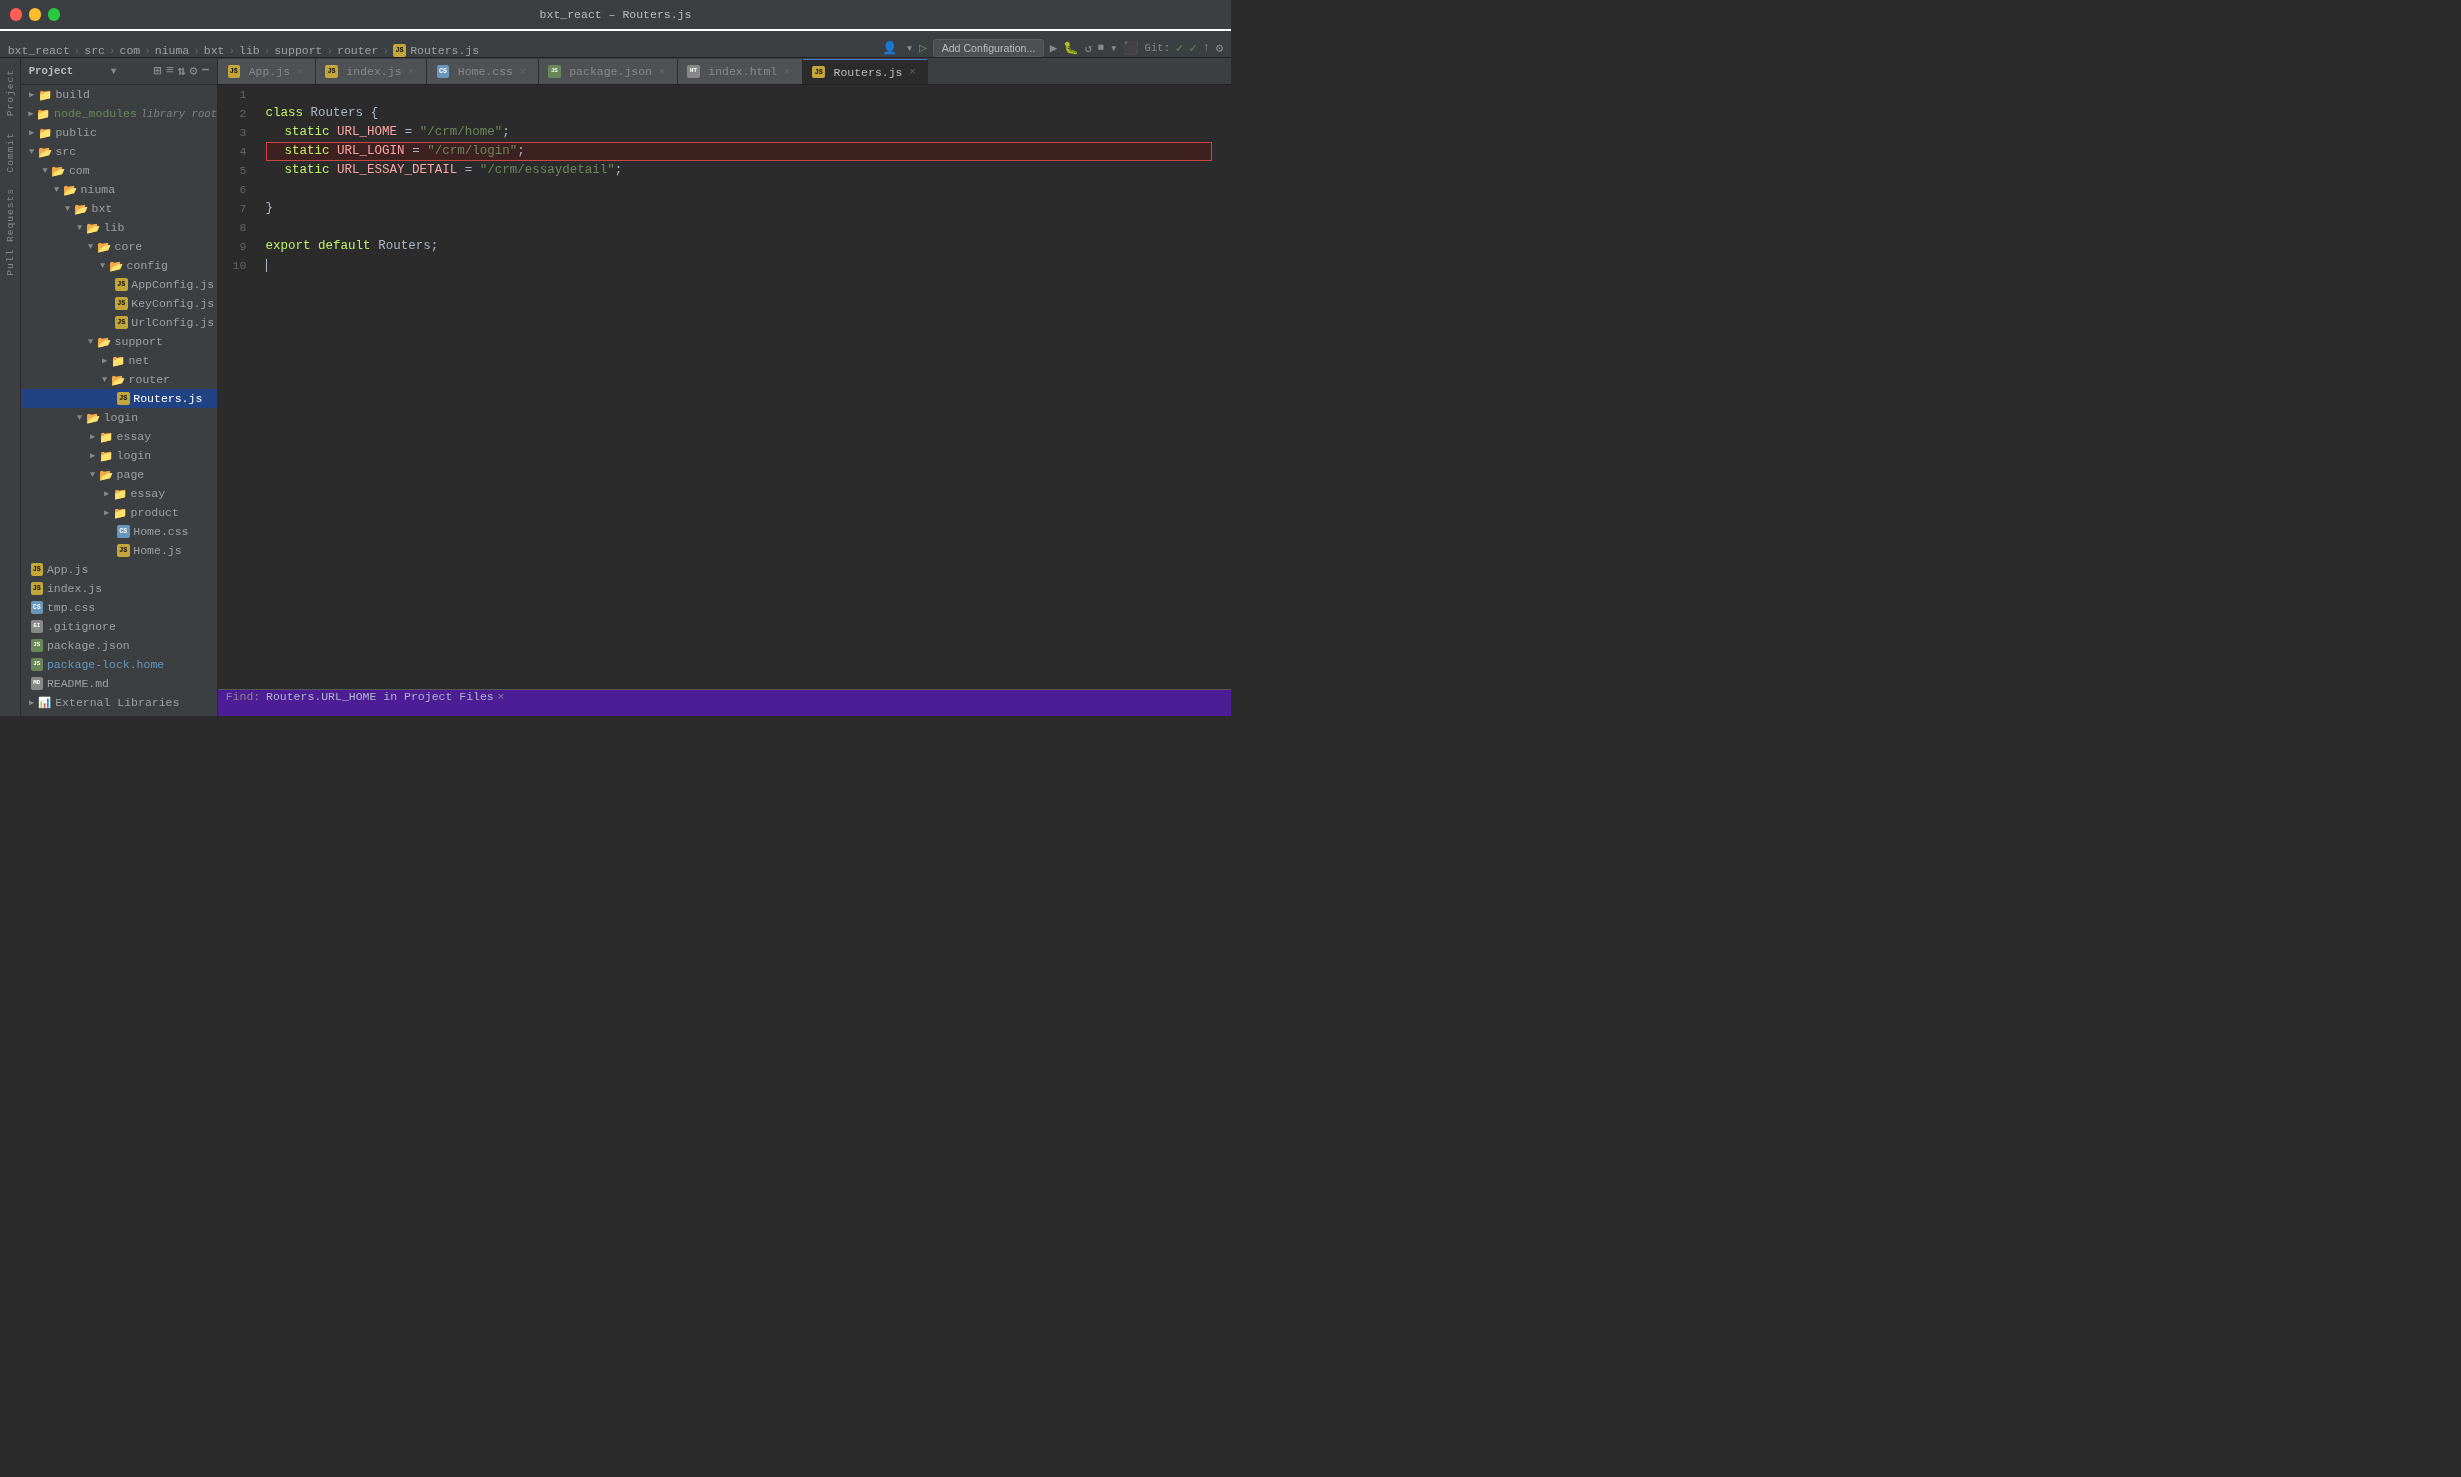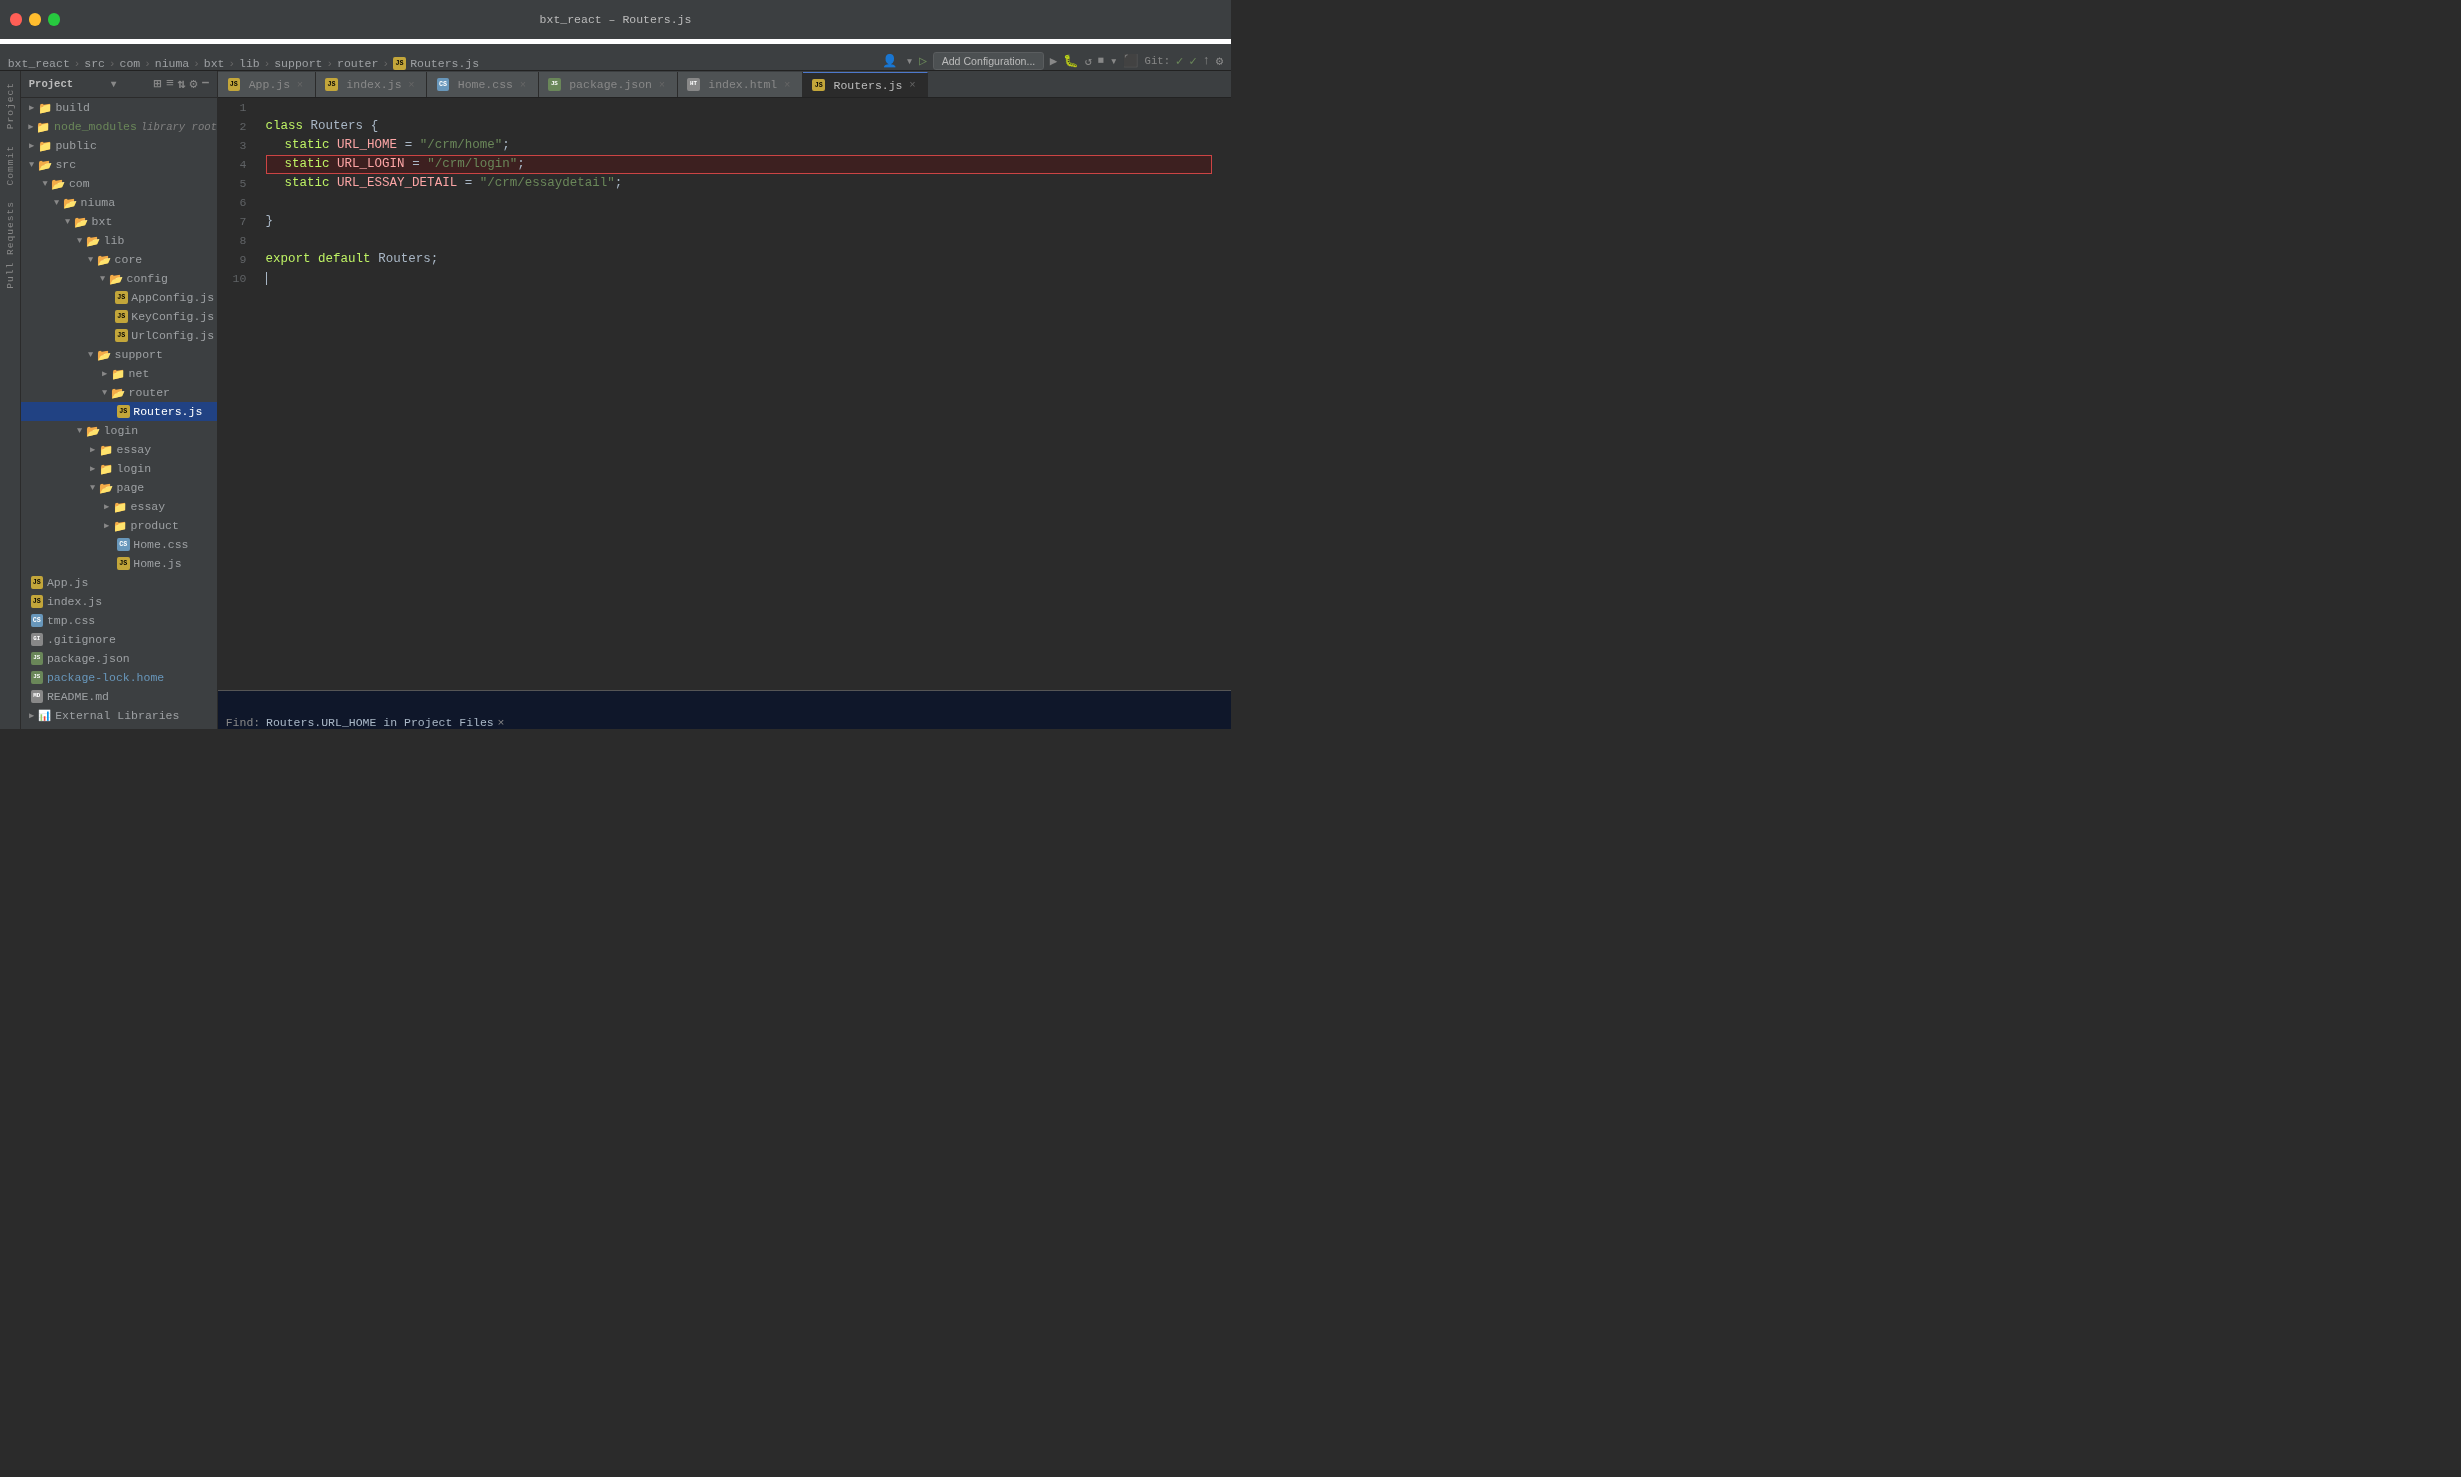--- a/index.html
+++ b/index.html
@@ -10,26 +10,26 @@
       color: #a9b7c6;
       width: 1231px;
       height: 739px;
       overflow: hidden;
       position: relative;
     }
 
     
     .titlebar {
       background: #3c3f41;
-      height: 44px;
+      height: 31px;
       display: flex;
       align-items: center;
       justify-content: center;
       position: relative;
-      border-bottom: 5px solid #ffffff;
+      border-bottom: 2px solid #ffffff;
     }
     .titlebar-buttons {
       position: absolute;
       left: 9.6px;
       display: flex;
       gap: 6.7px;
       align-items: center;
     }
     .tb-btn {
       width: 12.5px;
@@ -347,24 +347,24 @@
     .cursor-line {
       display: inline-block;
       width: 1px;
       height: 13.4px;
       background: #a9b7c6;
       vertical-align: middle;
     }
 
     
     .find-bar {
-      background: #0f172a;
-      height: 39px;
-      display: flex;
-      align-items: flex-end;
+      background: #4c1d95;
+      height: 27px;
+      display: flex;
+      align-items: flex-start;
       padding: 0 7.7px;
       border-top: 1px solid #555;
       font-size: 11.5px;
       color: #888;
     }
     .find-label { color: #888; margin-right: 5.8px; }
     .find-value { color: #a9b7c6; }
     .find-close { margin-left: 3.8px; color: #888; cursor: pointer; font-size: 11.5px; }
 
     

